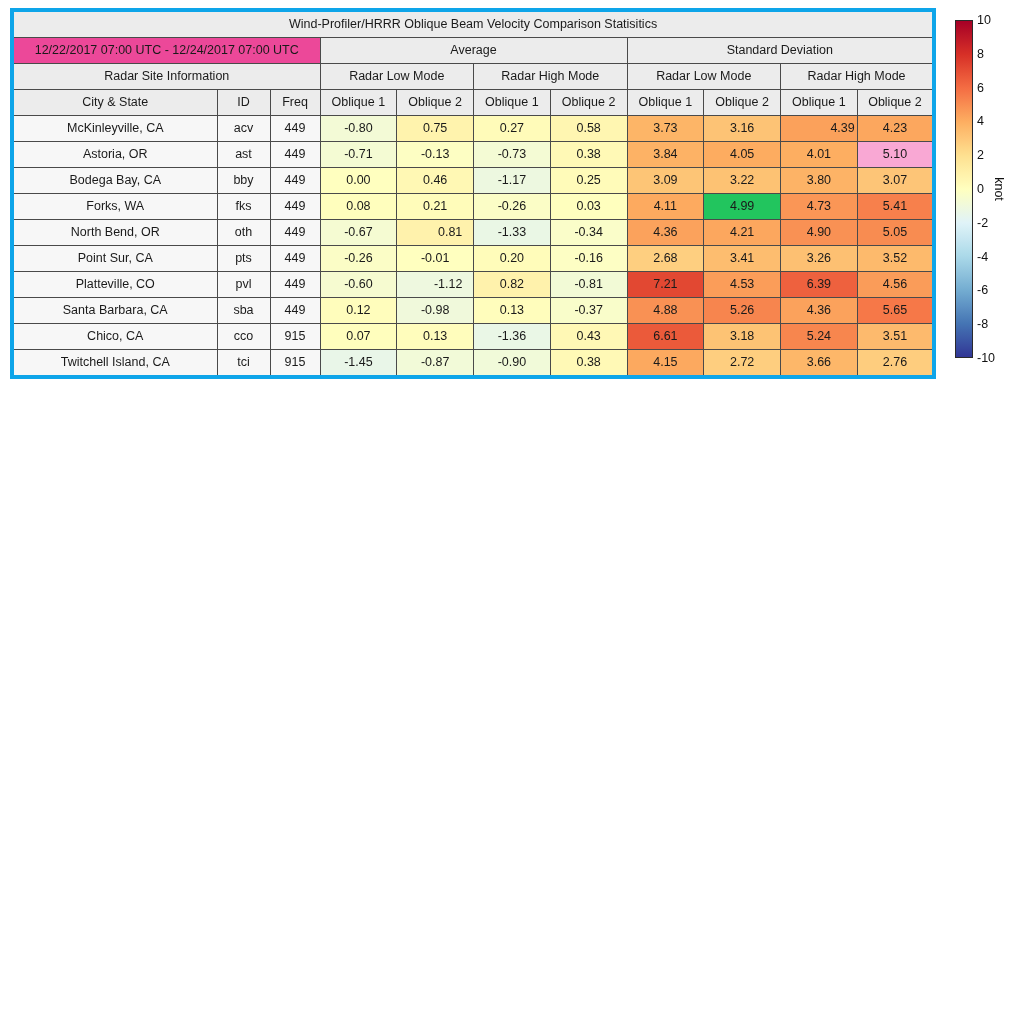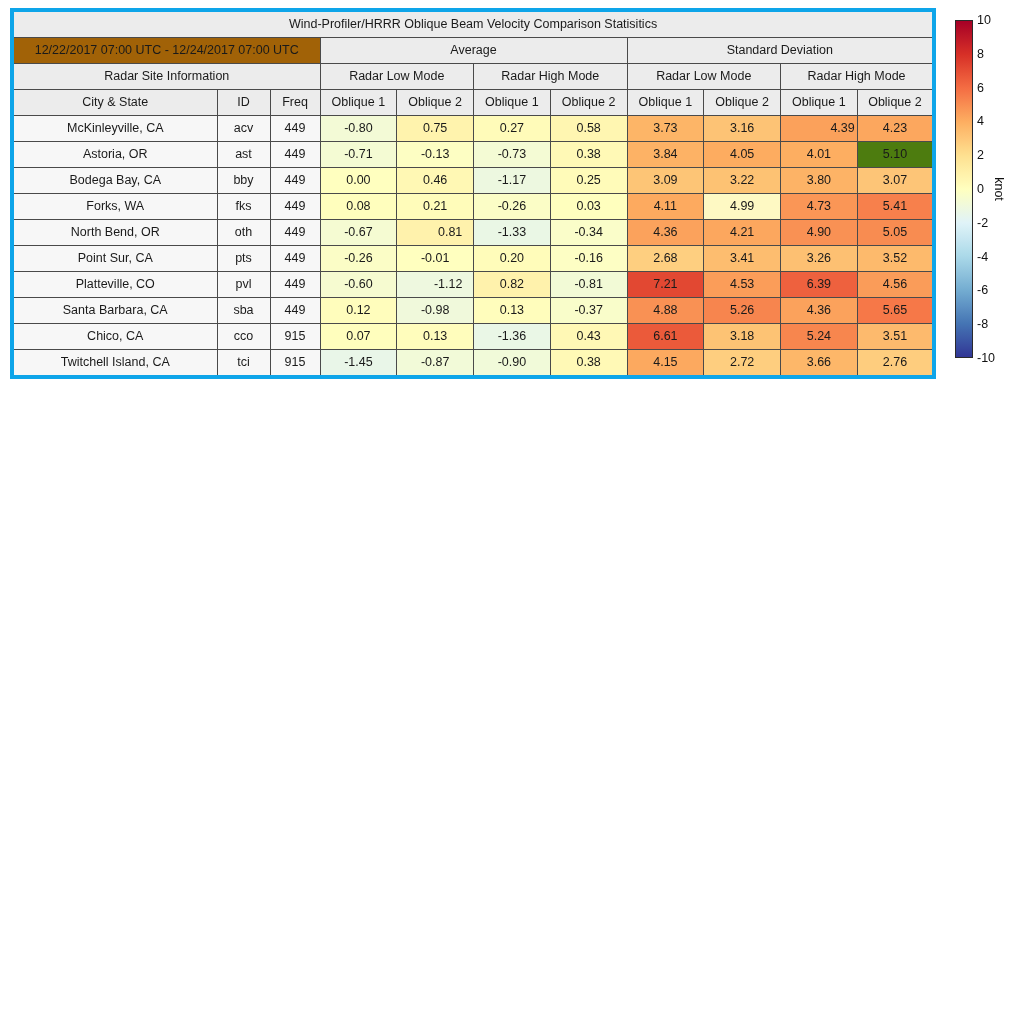--- a/index.html
+++ b/index.html
@@ -50,21 +50,21 @@
   .hdr-cell {
     background: #ececec;
   }
 
   .title-cell {
     background: #ececec;
     font-size: 12.5px;
   }
 
   .daterange-cell {
-    background: #a16207;
+    background: #ec4899;
     font-size: 12.5px;
     margin-left: 36px;
   }
 
   .site-cell {
     background: #f7f7f7;
   }
 
   .val-cell {
     font-size: 12.5px;
@@ -184,21 +184,21 @@
             <td class="site-cell">Astoria, OR</td>
             <td class="site-cell">ast</td>
             <td class="site-cell">449</td>
             <td class="val-cell" style="background: rgb(244, 251, 211);">-0.71</td>
             <td class="val-cell" style="background: rgb(253, 254, 195);">-0.13</td>
             <td class="val-cell" style="background: rgb(244, 251, 212);">-0.73</td>
             <td class="val-cell" style="background: rgb(255, 249, 182);">0.38</td>
             <td class="val-cell" style="background: rgb(253, 178, 101);">3.84</td>
             <td class="val-cell" style="background: rgb(253, 172, 96);">4.05</td>
             <td class="val-cell" style="background: rgb(253, 174, 97);">4.01</td>
-            <td class="val-cell" style="background: #4d7c0f;">5.10</td>
+            <td class="val-cell" style="background: #f9a8d4;">5.10</td>
           </tr>
           <tr>
             <td class="site-cell">Bodega Bay, CA</td>
             <td class="site-cell">bby</td>
             <td class="site-cell">449</td>
             <td class="val-cell" style="background: rgb(255, 255, 191);">0.00</td>
             <td class="val-cell" style="background: rgb(255, 248, 180);">0.46</td>
             <td class="val-cell" style="background: rgb(237, 248, 224);">-1.17</td>
             <td class="val-cell" style="background: rgb(255, 251, 185);">0.25</td>
             <td class="val-cell" style="background: rgb(253, 197, 118);">3.09</td>
@@ -208,21 +208,21 @@
           </tr>
           <tr>
             <td class="site-cell">Forks, WA</td>
             <td class="site-cell">fks</td>
             <td class="site-cell">449</td>
             <td class="val-cell" style="background: rgb(255, 254, 189);">0.08</td>
             <td class="val-cell" style="background: rgb(255, 252, 186);">0.21</td>
             <td class="val-cell" style="background: rgb(251, 253, 198);">-0.26</td>
             <td class="val-cell" style="background: rgb(255, 255, 190);">0.03</td>
             <td class="val-cell" style="background: rgb(253, 170, 95);">4.11</td>
-            <td class="val-cell" style="background: #fef9c3;">4.99</td>
+            <td class="val-cell" style="background: #22c55e;">4.99</td>
             <td class="val-cell" style="background: rgb(250, 150, 86);">4.73</td>
             <td class="val-cell" style="background: rgb(247, 128, 76);">5.41</td>
           </tr>
           <tr>
             <td class="site-cell">North Bend, OR</td>
             <td class="site-cell">oth</td>
             <td class="site-cell">449</td>
             <td class="val-cell" style="background: rgb(245, 251, 210);">-0.67</td>
             <td class="val-cell" style="background: rgb(255, 242, 172); padding-left: 32px;">0.81</td>
             <td class="val-cell" style="background: rgb(234, 247, 229);">-1.33</td>

